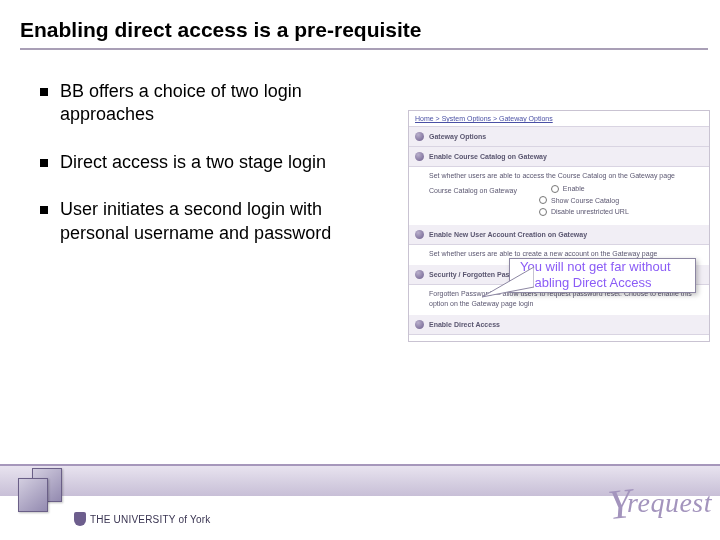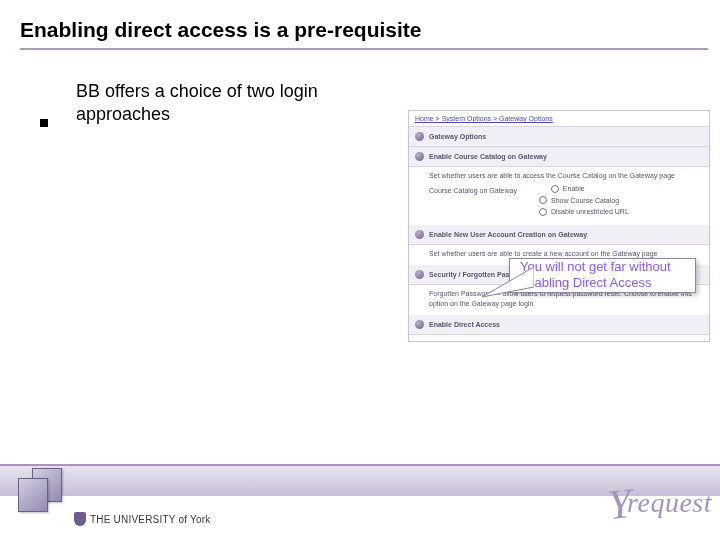--- a/index.html
+++ b/index.html
@@ -30,23 +30,22 @@
     border-top:2px solid #a99fb6;
   }
   .bullets{
     position:absolute;
     left:40px;
     top:80px;
     width:330px;
   }
   .bullet{
     display:flex;
-    align-items:flex-end;
+    align-items:flex-start;
     margin-bottom:24px;
-    gap:16px;
   }
   .bullet .sq{
     width:8px;height:8px;
     background:#000;
     flex-shrink:0;
     margin-top:8px;
     margin-right:12px;
   }
   .bullet .txt{
     font-size:18px;
@@ -199,20 +198,28 @@
 <div class="slide">
 
   <div class="title">Enabling direct access is a pre-requisite</div>
   <div class="title-rule"></div>
 
   <div class="bullets">
     <div class="bullet">
       <div class="sq"></div>
       <div class="txt">BB offers a choice of two login approaches</div>
     </div>
+    <div class="bullet">
+      <div class="sq"></div>
+      <div class="txt">Direct access is a two stage login</div>
+    </div>
+    <div class="bullet">
+      <div class="sq"></div>
+      <div class="txt">User initiates a second login with personal username and password</div>
+    </div>
   </div>
 
   <div class="shot">
     <div class="crumbs">Home &gt; System Options &gt; Gateway Options</div>
     <div class="sec">
         <span class="bullet-ico"></span>
         <span>Gateway Options</span>
       </div>
     <div class="sec">
         <span class="bullet-ico"></span>

